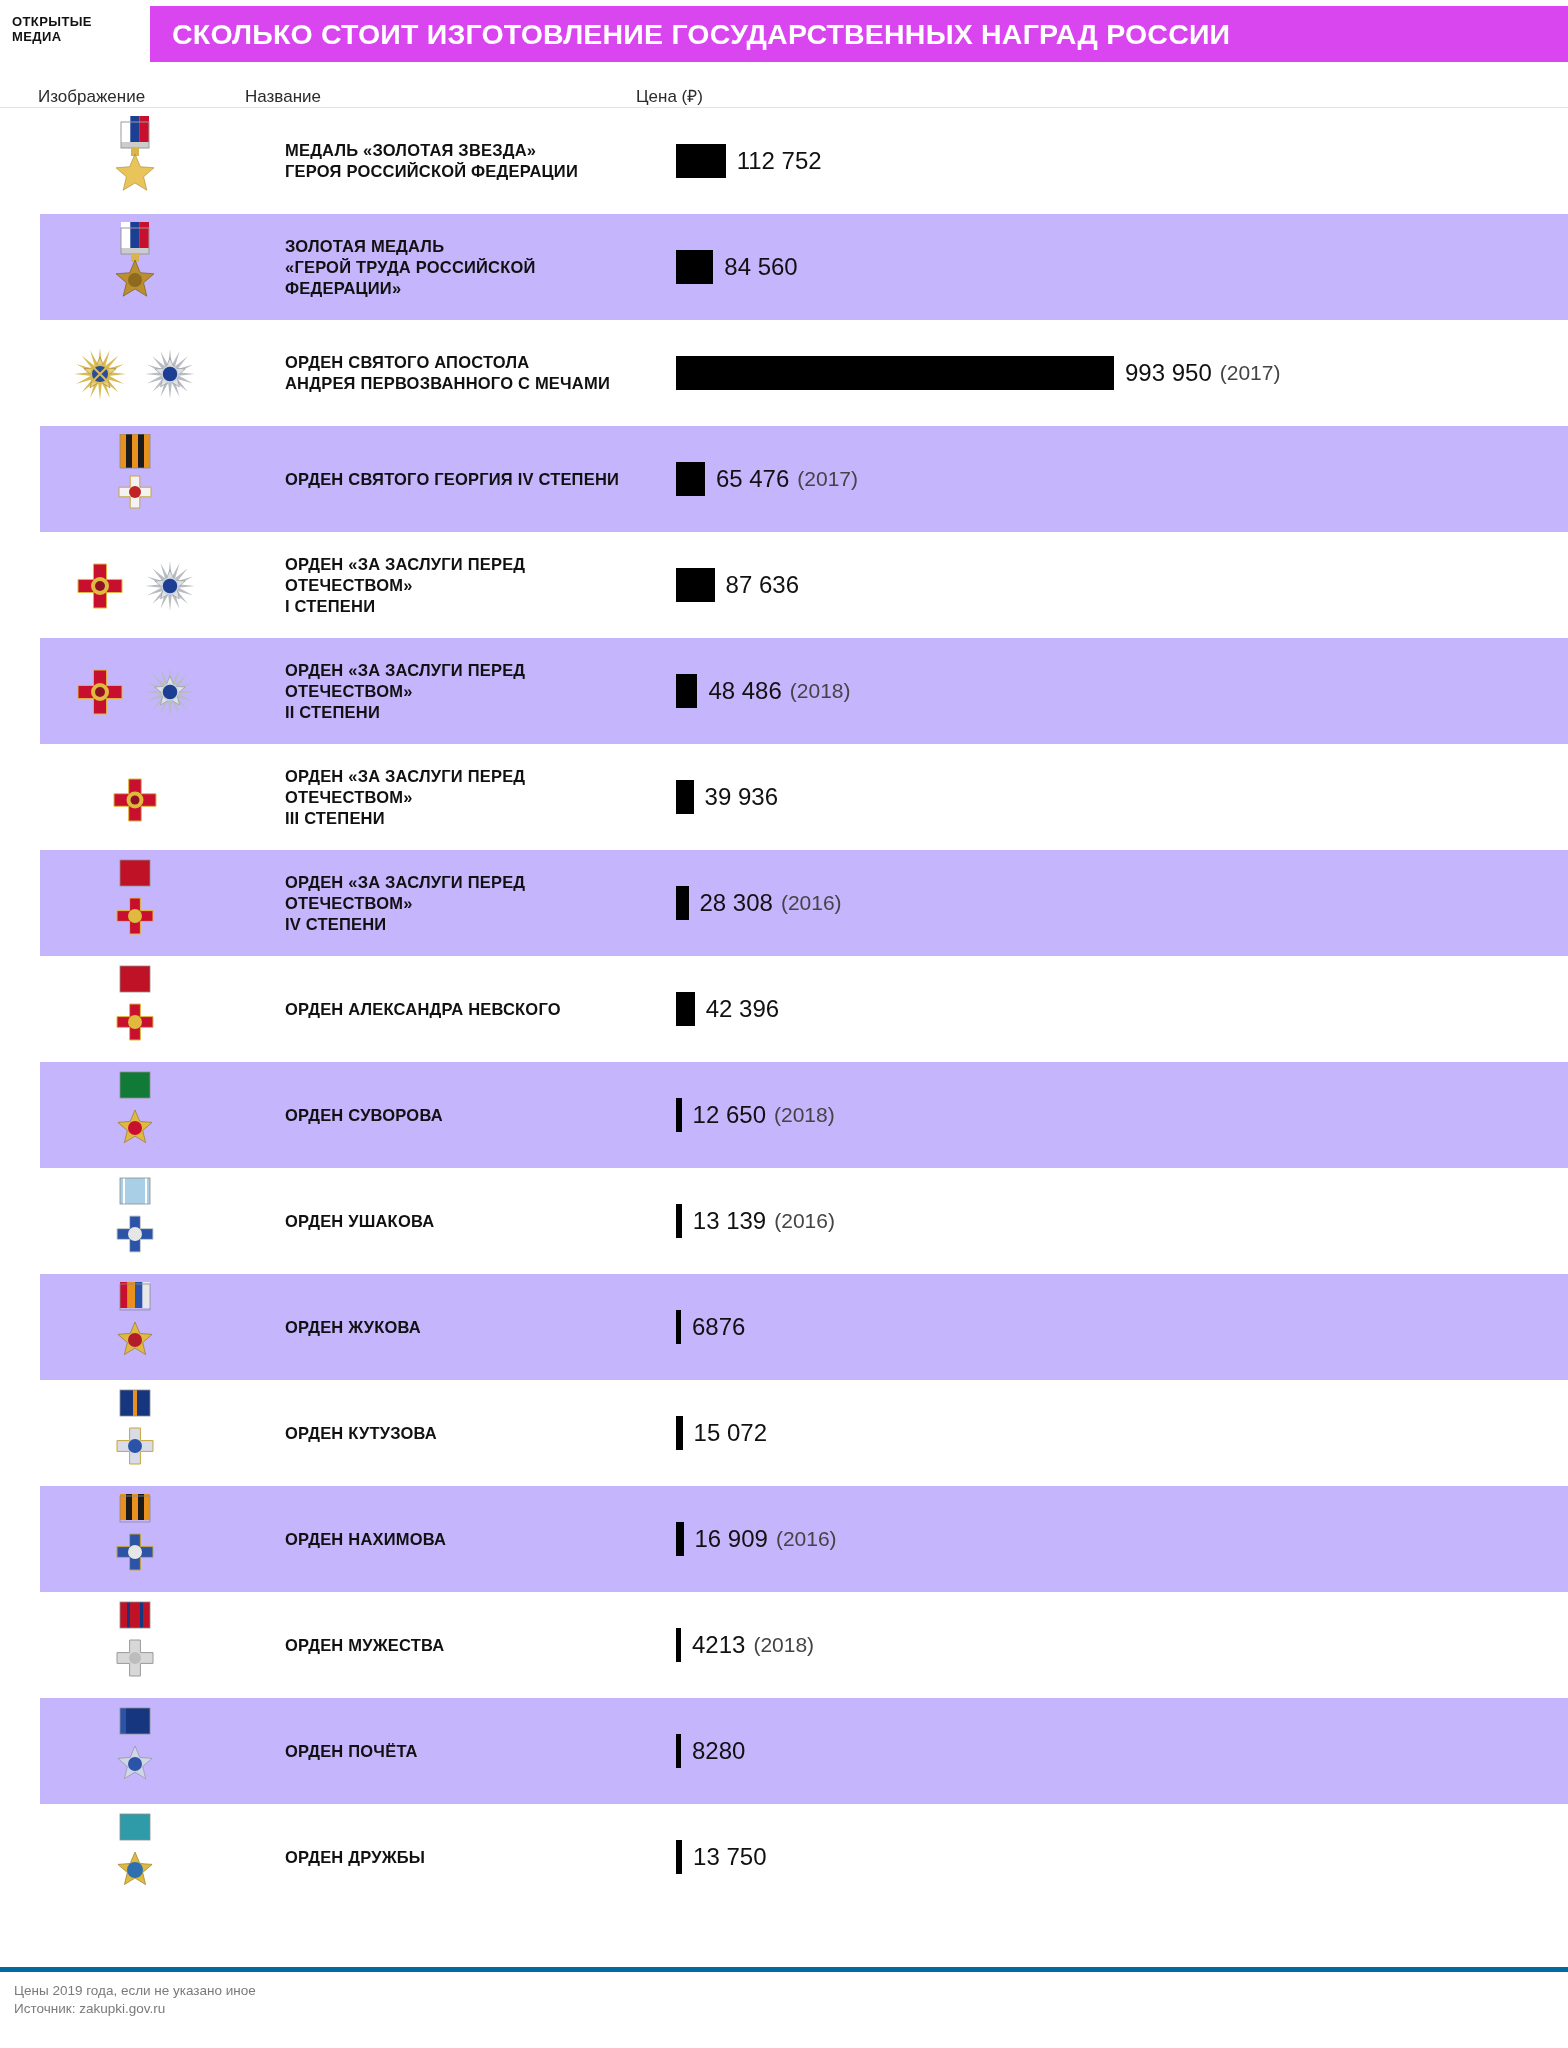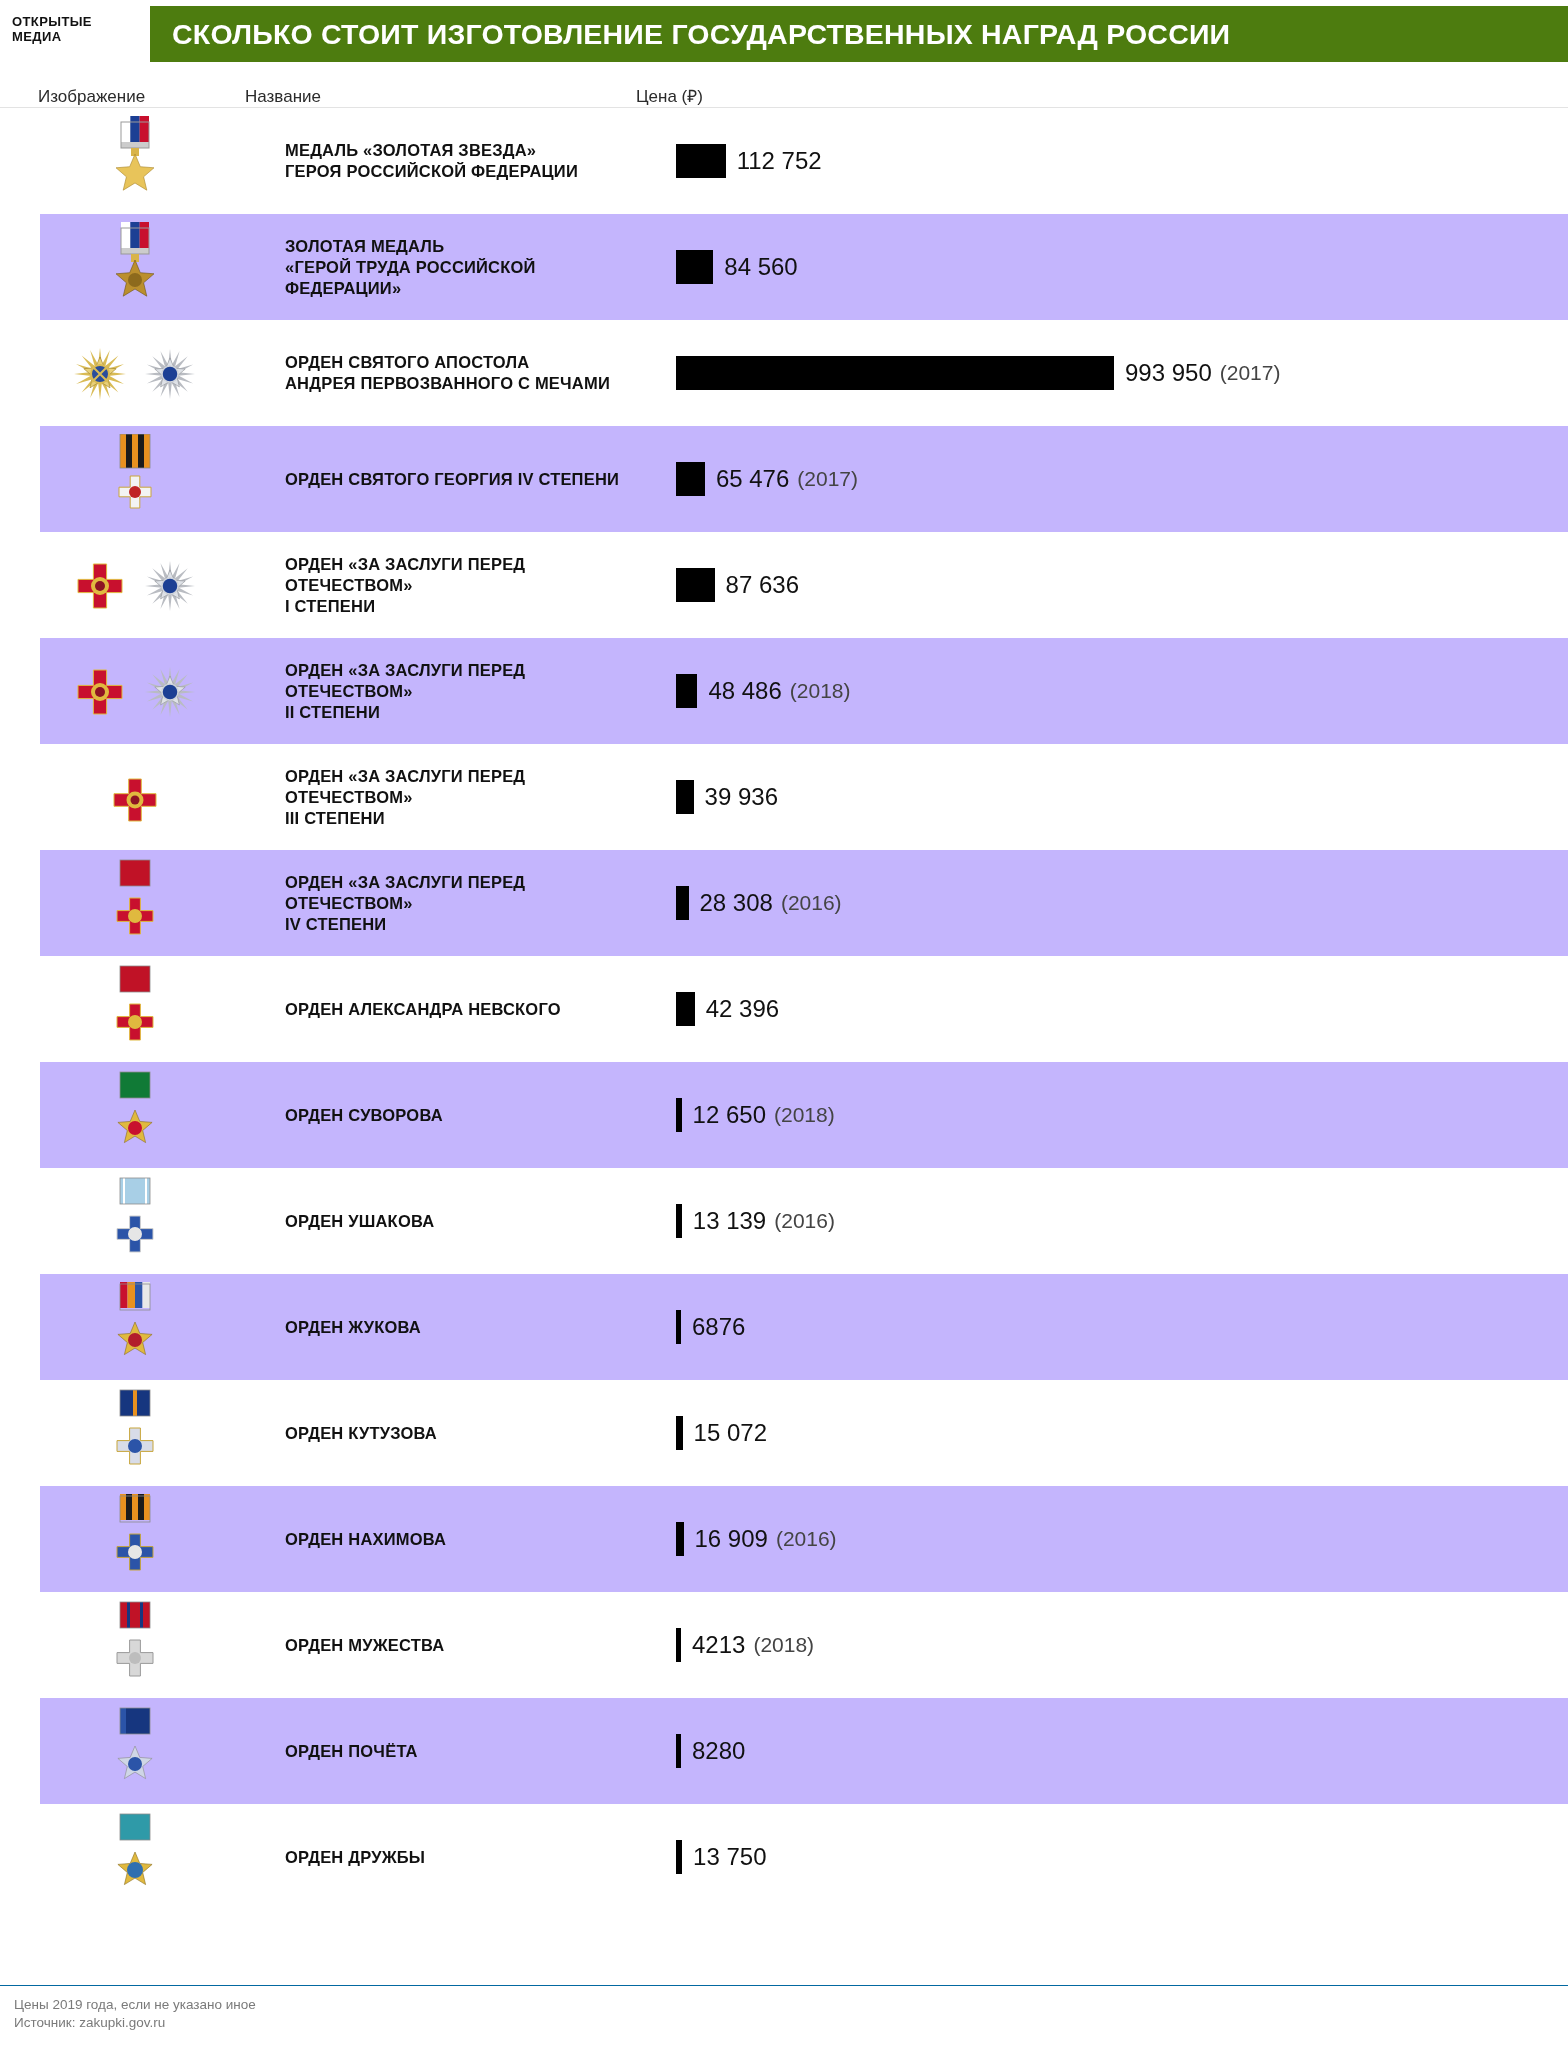--- a/index.html
+++ b/index.html
@@ -31,21 +31,21 @@
   }
   .logo-line {
     font-size: 13px;
     font-weight: bold;
     letter-spacing: 0.4px;
     line-height: 15px;
     color: #111;
   }
   .title-bar {
     flex: 1;
-    background: #4d7c0f;
+    background: #d946ef;
     color: #ffffff;
     display: flex;
     align-items: center;
     padding-left: 22px;
     margin-right: 0;
     height: 56px;
   }
   .title-bar .title-text {
     font-size: 28.5px;
     font-weight: bold;
@@ -116,23 +116,23 @@
     font-size: 21px;
     font-weight: normal;
     color: #444;
     margin-left: 8px;
     white-space: nowrap;
   }
 
   
   .footer {
     position: absolute;
-    left: 0; right: 0; bottom: 2px;
+    left: 0; right: 0; bottom: 16px;
     padding: 10px 0 14px 14px;
-    border-top: 1px solid #0369a1;
+    border-top: 5px solid #0369a1;
     background: #fff;
   }
   .footer div {
     font-size: 13.5px;
     color: #7a7a7a;
     line-height: 18px;
   }
 
   
   .medal { display: inline-block; }

